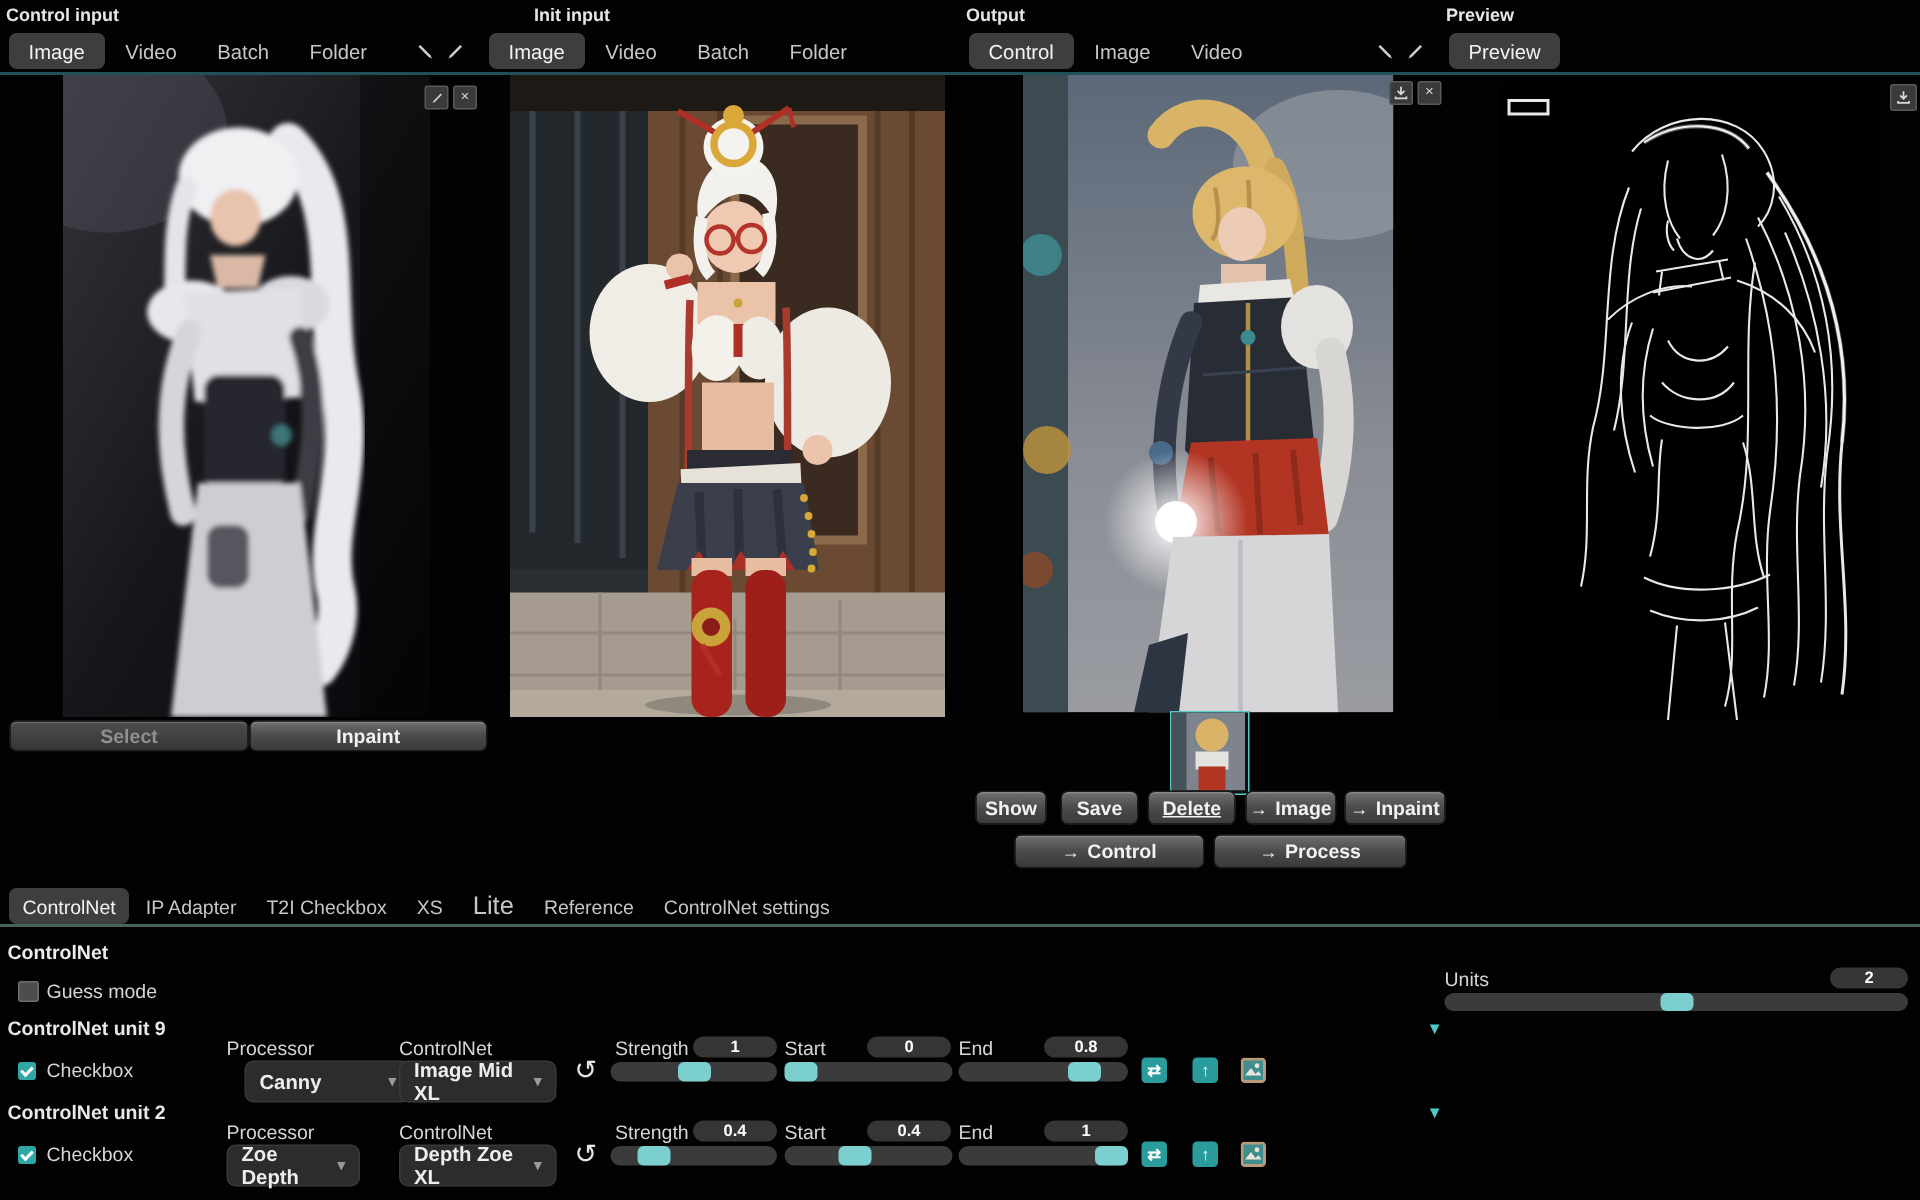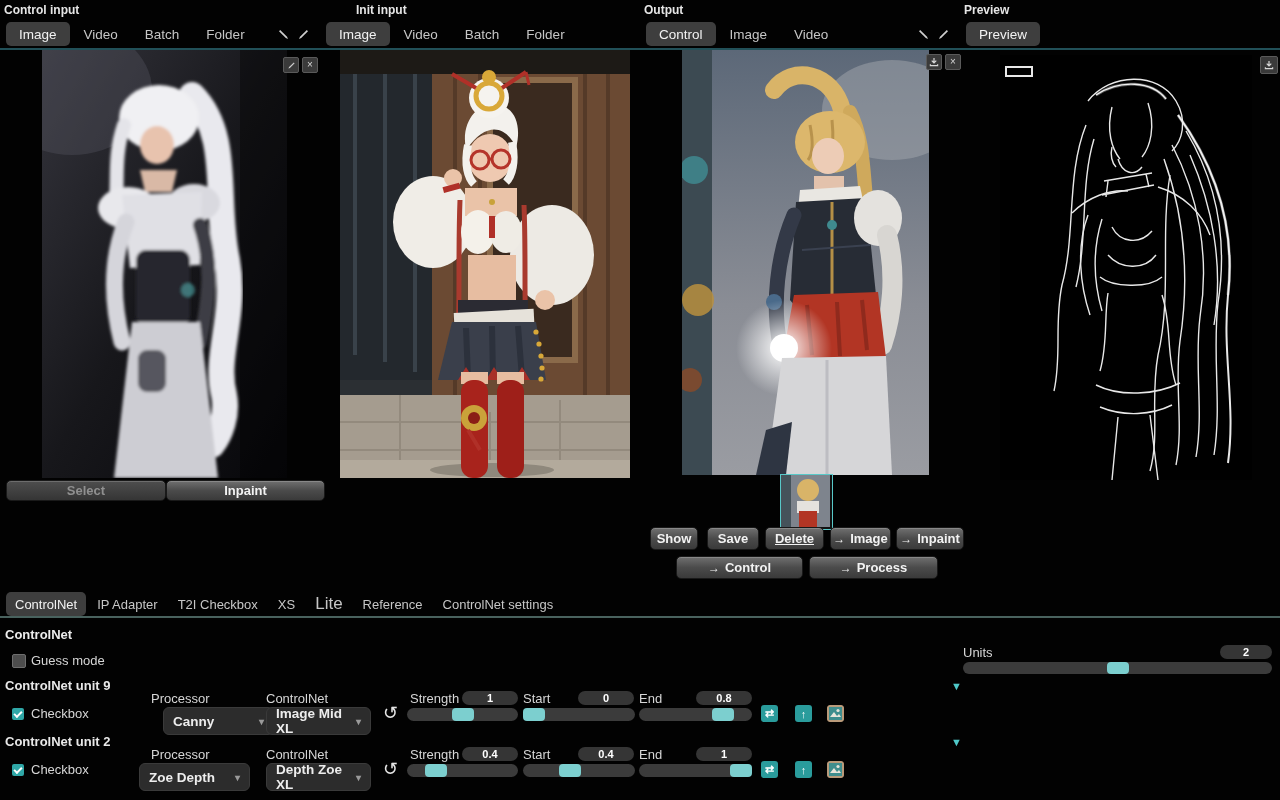--- a/index.html
+++ b/index.html
@@ -417,21 +417,21 @@
           <circle cx="11" cy="5.5" r="1.6" fill="#e8e4da"></circle>
         </svg>
     </span>
   </div>
 
   <div class="unit-title" style="left:5px;top:734px;">ControlNet unit 2</div>
   <div class="cb checked" style="left:12px;top:764px;"></div>
   <div class="lbl" style="left:31px;top:762px;">Checkbox</div>
 
   <div class="lbl" style="left:151px;top:747px;">Processor</div>
-  <div class="dd" style="left:139px;top:763px;width:111px;">
+  <div class="dd" style="left:151px;top:763px;width:89px;">
     <span>Zoe Depth</span>
     <span class="caret">▾</span>
   </div>
   <div class="lbl" style="left:266px;top:747px;">ControlNet</div>
   <div class="dd" style="left:266px;top:763px;width:105px;">
     <span>Depth Zoe XL</span>
     <span class="caret">▾</span>
   </div>
   <div class="resetbtn" style="left:383px;top:760px;">
     <span>↺</span>

